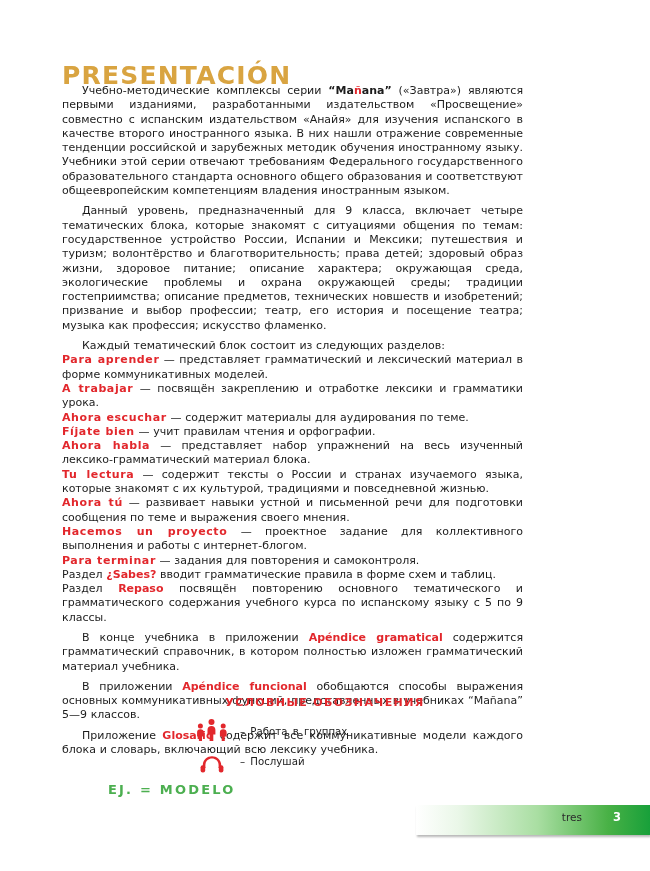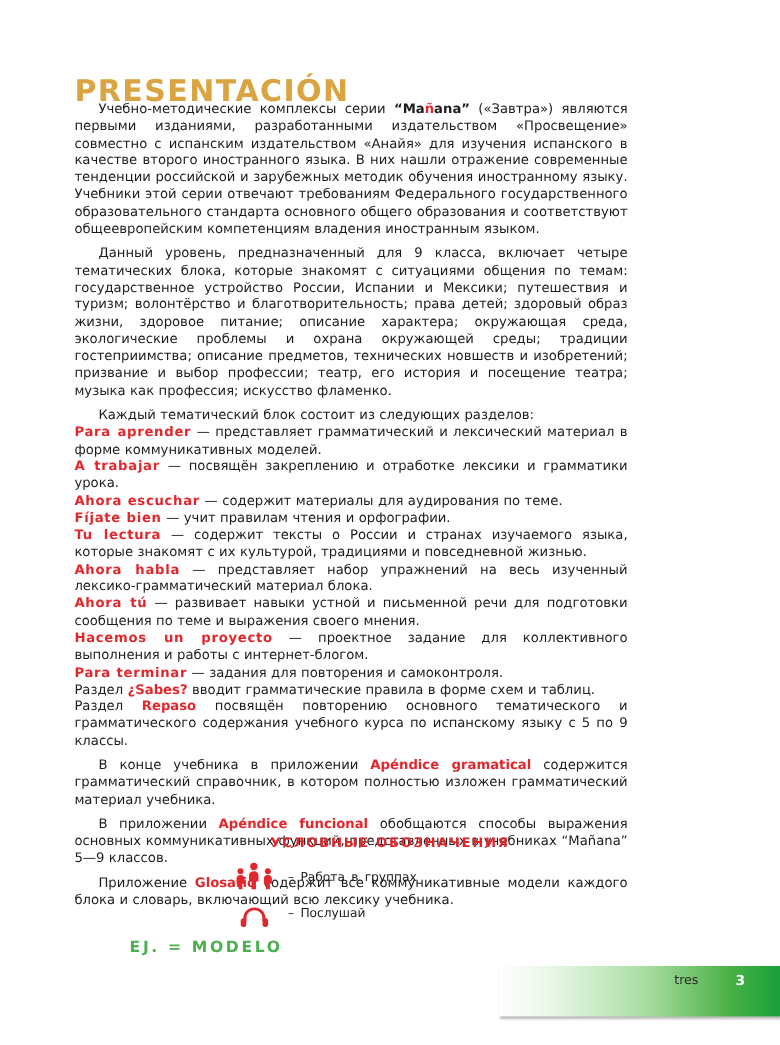--- a/index.html
+++ b/index.html
@@ -105,21 +105,21 @@
     letter-spacing: 2.2px;
     margin-top: 6px;
   }
 
   
   .footer-bar {
     position: absolute;
     left: 416px;
     top: 805px;
     width: 234px;
-    height: 42px;
+    height: 30px;
     background: linear-gradient(to right, #ffffff 0%, #eaf7e8 18%, #a9dea2 52%, #49b146 82%, #18a03a 100%);
     box-shadow: 1px 2px 2px rgba(0,0,0,0.28);
   }
   .footer-word {
     position: absolute;
     right: 68px;
     top: 6px;
     font-size: 10.5px;
     color: #2b2b2b;
   }
@@ -150,23 +150,23 @@
     <p class="para gap">Каждый тематический блок состоит из следующих разделов:</p>
 
     <p class="para noindent"><span class="sect-label">Para aprender</span><span> — представляет грамматический и лексический материал в форме коммуникативных моделей.</span></p>
 
     <p class="para noindent"><span class="sect-label">A trabajar</span><span> — посвящён закреплению и отработке лексики и грамматики урока.</span></p>
 
     <p class="para noindent"><span class="sect-label">Ahora escuchar</span><span> — содержит материалы для аудирования по теме.</span></p>
 
     <p class="para noindent"><span class="sect-label">Fíjate bien</span><span> — учит правилам чтения и орфографии.</span></p>
 
+    <p class="para noindent"><span class="sect-label">Ahora habla</span><span> — представляет набор упражнений на весь изученный лексико-грамматический материал блока.</span></p>
+
     <p class="para noindent"><span class="sect-label">Tu lectura</span><span> — содержит тексты о России и странах изучаемого языка, которые знакомят с их культурой, традициями и повседневной жизнью.</span></p>
-
-    <p class="para noindent"><span class="sect-label">Ahora habla</span><span> — представляет набор упражнений на весь изученный лексико-грамматический материал блока.</span></p>
 
     <p class="para noindent"><span class="sect-label">Ahora tú</span><span> — развивает навыки устной и письменной речи для подготовки сообщения по теме и выражения своего мнения.</span></p>
 
 
     <p class="para noindent"><span class="sect-label">Hacemos un proyecto</span><span> — проектное задание для коллективного выполнения и работы с интернет-блогом.</span></p>
 
     <p class="para noindent"><span class="sect-label">Para terminar</span><span> — задания для повторения и самоконтроля.</span></p>
 
     <p class="para noindent"><span>Раздел </span><span class="redb">¿Sabes?</span><span> вводит грамматические правила в форме схем и таблиц.</span></p>
 

